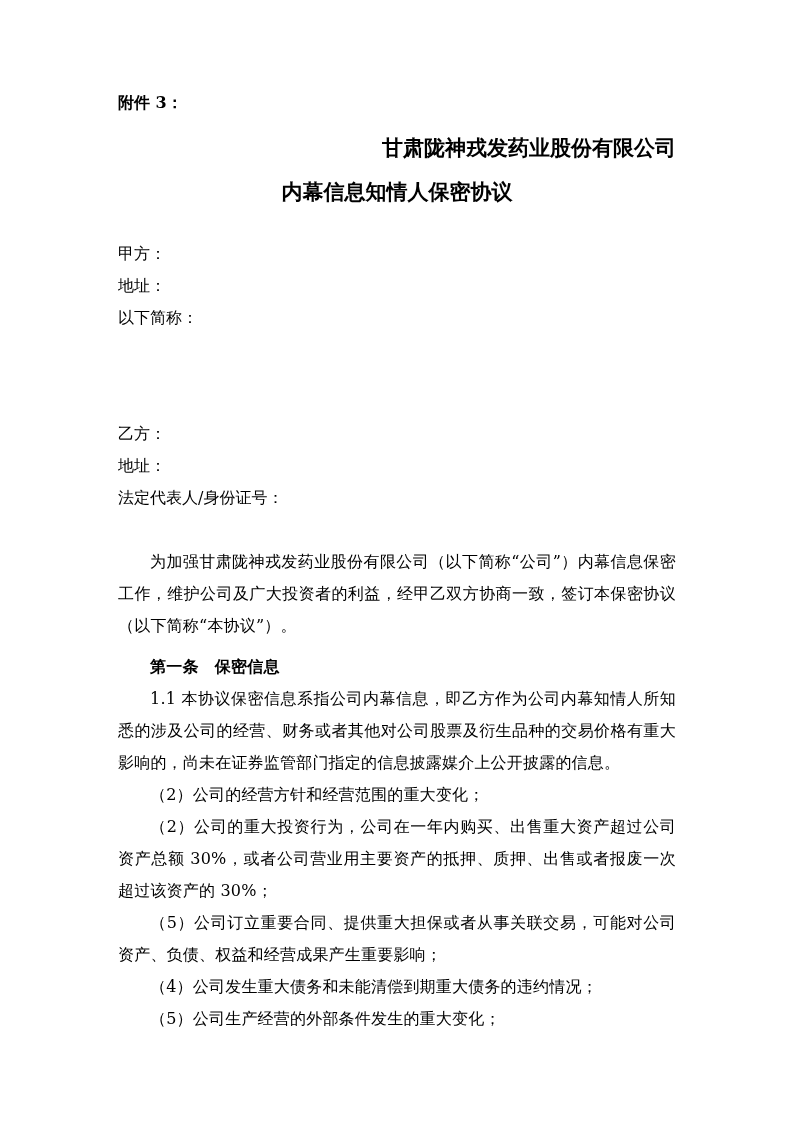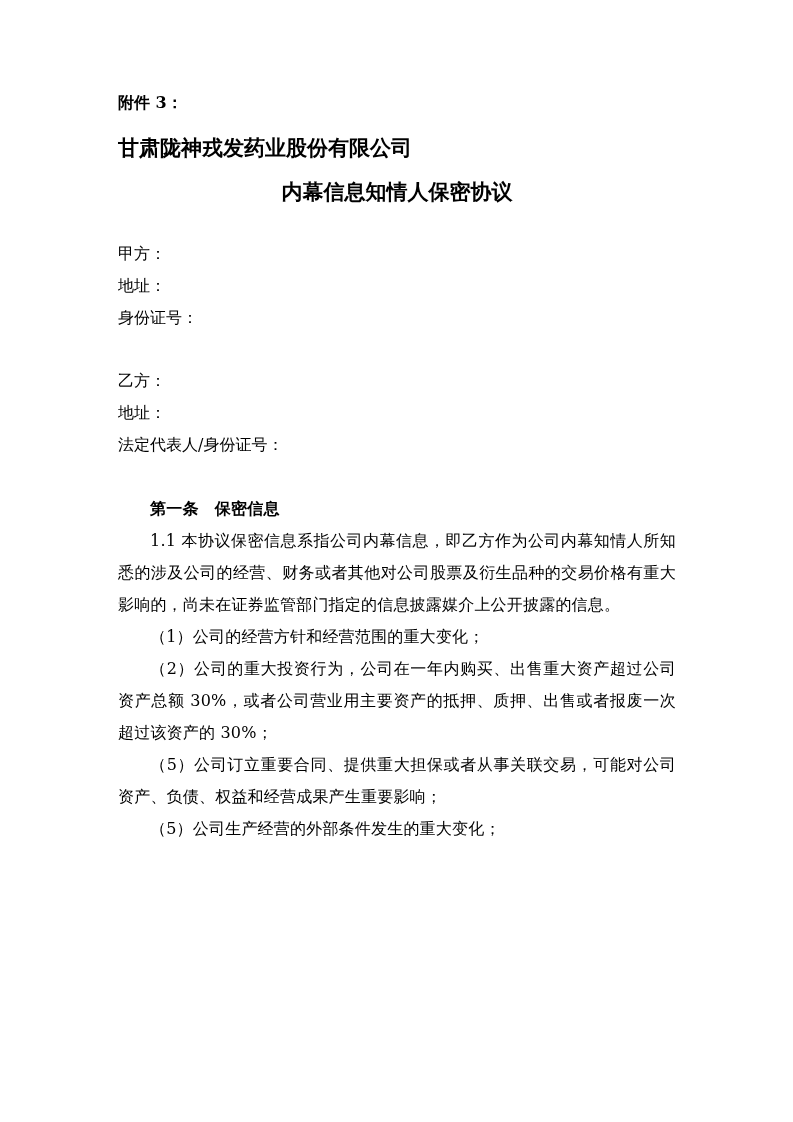--- a/index.html
+++ b/index.html
@@ -24,72 +24,75 @@
     font-weight: bold;
     font-size: 16px;
     line-height: 22px;
     text-align: left;
   }
   .title {
     margin: 18px 0 0 0;
     font-size: 21px;
     font-weight: bold;
     line-height: 32px;
-    text-align: left;
+    text-align: right;
   }
   .subtitle {
     margin: 12px 0 0 0;
     font-size: 21px;
     font-weight: bold;
     line-height: 32px;
     text-align: center;
   }
   .party {
     line-height: 32px;
   }
   .party-a { margin-top: 30px; }
-  .party-b { margin-top: 31px; }
+  .party-b { margin-top: 84px; }
   .party-line { white-space: pre-wrap; }
   .body-text { margin-top: 32px; }
   .para {
     margin: 0;
     text-indent: 2em;
     text-align: justify;
     line-height: 32px;
     letter-spacing: 0.2px;
   }
   .heading {
     font-weight: bold;
+    margin-top: 9px;
   }
 </style>
 </head>
 <body>
 
 <div class="page">
 
   <div class="attachment">附件 3：</div>
 
   <h1 class="title">甘肃陇神戎发药业股份有限公司</h1>
 
   <h2 class="subtitle">内幕信息知情人保密协议</h2>
 
   <div class="party party-a">
     <div class="party-line">甲方：</div>
     <div class="party-line">地址：</div>
-    <div class="party-line">身份证号：</div>
+    <div class="party-line">以下简称：</div>
   </div>
 
   <div class="party party-b">
     <div class="party-line">乙方：</div>
     <div class="party-line">地址：</div>
     <div class="party-line">法定代表人/身份证号：</div>
   </div>
 
   <div class="body-text">
+    <p class="para">为加强甘肃陇神戎发药业股份有限公司（以下简称“公司”）内幕信息保密工作，维护公司及广大投资者的利益，经甲乙双方协商一致，签订本保密协议（以下简称“本协议”）。</p>
     <p class="para heading">第一条　保密信息</p>
     <p class="para">1.1 本协议保密信息系指公司内幕信息，即乙方作为公司内幕知情人所知悉的涉及公司的经营、财务或者其他对公司股票及衍生品种的交易价格有重大影响的，尚未在证券监管部门指定的信息披露媒介上公开披露的信息。</p>
-    <p class="para">（1）公司的经营方针和经营范围的重大变化；</p>
+    <p class="para">（2）公司的经营方针和经营范围的重大变化；</p>
     <p class="para">（2）公司的重大投资行为，公司在一年内购买、出售重大资产超过公司资产总额 30%，或者公司营业用主要资产的抵押、质押、出售或者报废一次超过该资产的 30%；</p>
     <p class="para">（5）公司订立重要合同、提供重大担保或者从事关联交易，可能对公司资产、负债、权益和经营成果产生重要影响；</p>
+    <p class="para">（4）公司发生重大债务和未能清偿到期重大债务的违约情况；</p>
     <p class="para">（5）公司生产经营的外部条件发生的重大变化；</p>
   </div>
 
 </div>
 
 </body></html>

